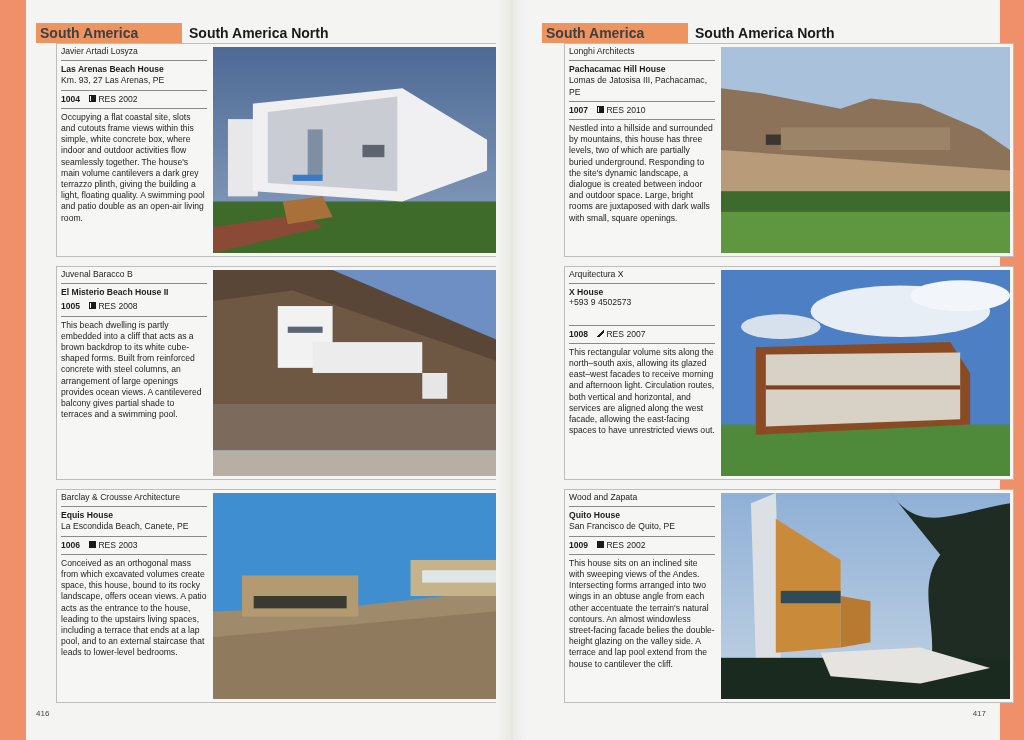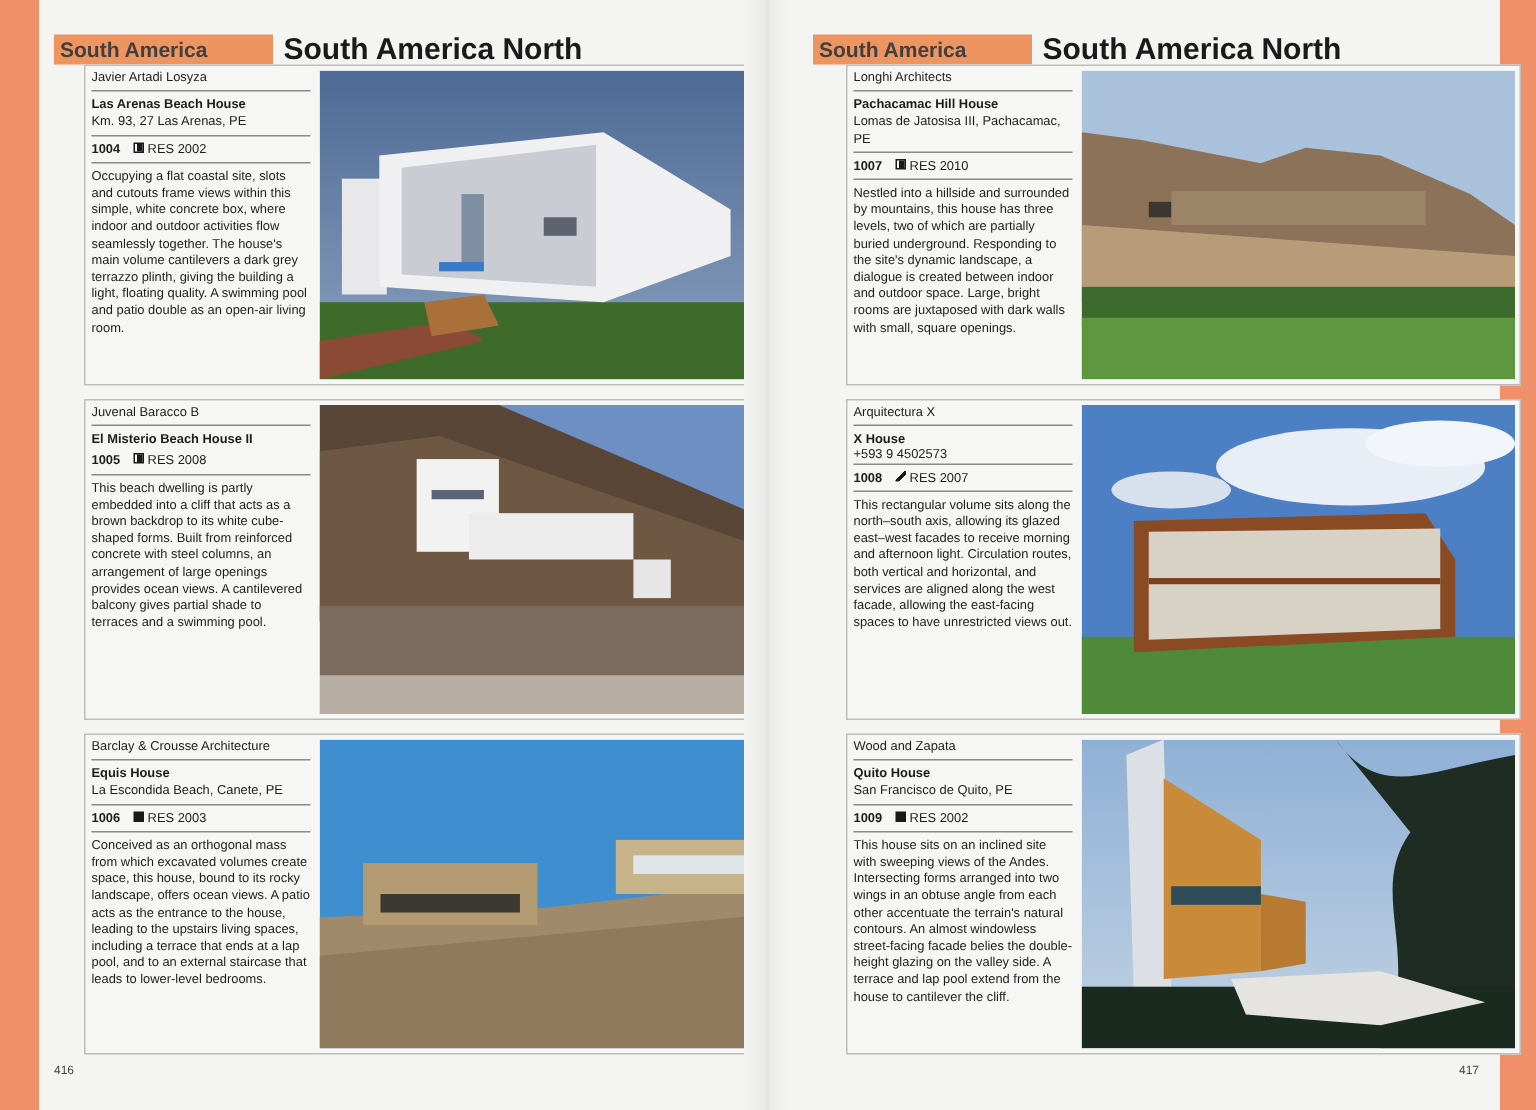--- a/index.html
+++ b/index.html
@@ -8,21 +8,21 @@
 
   .page { position: absolute; top: 0; height: 740px; background: #f4f4f2; }
   .page.left { left: 26px; width: 470px; }
   .page.right { left: 528px; width: 472px; }
   .gutter { position: absolute; left: 496px; top: 0; width: 32px; height: 740px;
     background: linear-gradient(to right, #f4f4f2 0%, #e9e9e6 45%, #e4e4e1 50%, #ebebe8 55%, #f4f4f2 100%); }
 
   .header-row { position: absolute; top: 23px; height: 20px; display: flex; align-items: center; }
   .region { background: #ee9460; font-weight: bold; font-size: 14px; height: 20px; line-height: 20px;
     padding-left: 4px; width: 146px; color: #404040; }
-  .subregion { font-weight: bold; font-size: 20px; padding-left: 7px; color: #1a1a1a; }
+  .subregion { font-weight: bold; font-size: 14px; padding-left: 7px; color: #1a1a1a; }
 
   .entry { position: absolute; border: 1px solid #bdbdbd; background: #f6f6f4; margin-left: 24px; }
   .entry .text-col { position: absolute; left: 4px; top: 0; width: 146px; font-size: 8.6px; line-height: 11.2px; }
   .entry .photo { position: absolute; top: 3px; right: 3px; bottom: 3px; overflow: hidden; }
   .text-col .architect { border-bottom: 1px solid #8a8a8a; padding: 2px 0 3px; }
   .text-col .name { font-weight: bold; padding-top: 3px; }
   .text-col .address { padding-bottom: 3px; border-bottom: 1px solid #8a8a8a; }
   .text-col .meta { display: flex; align-items: center; gap: 6px; padding: 3px 0 3px; border-bottom: 1px solid #8a8a8a; }
   .text-col .meta .num { font-weight: bold; width: 22px; }
   .text-col .meta .icon { display: inline-block; width: 7px; height: 7px; }
@@ -156,21 +156,21 @@
         <rect y="140" width="290" height="25" fill="#3d6b2d"></rect>
         <rect y="160" width="290" height="40" fill="#5f9640"></rect>
       </svg>
     </div>
   </div>
 
   <div class="entry" style="left:12px; top:266px; width:450px; height:214px;">
     <div class="text-col">
       <div class="architect">Arquitectura X</div>
       <div class="name">X House</div>
-      <div style="padding-bottom:0;border-bottom:1px solid #8a8a8a;margin-top:-1px;">+593 9 4502573</div>
+      <div style="padding-bottom:16px;border-bottom:1px solid #8a8a8a;margin-top:-1px;">+593 9 4502573</div>
       <div class="meta">
         <span class="num">1008</span>
         <span><span class="icon slope"></span> <span>RES 2007</span></span>
       </div>
       <div class="desc">This rectangular volume sits along the north–south axis, allowing its glazed east–west facades to receive morning and afternoon light. Circulation routes, both vertical and horizontal, and services are aligned along the west facade, allowing the east-facing spaces to have unrestricted views out.</div>
     </div>
     <div class="photo" style="left:156px;">
       <svg width="100%" height="100%" viewBox="0 0 290 200" preserveAspectRatio="none">
         <rect width="290" height="200" fill="#4d7fc4"></rect>
         <ellipse cx="180" cy="40" rx="90" ry="25" fill="#e8eef5"></ellipse>

